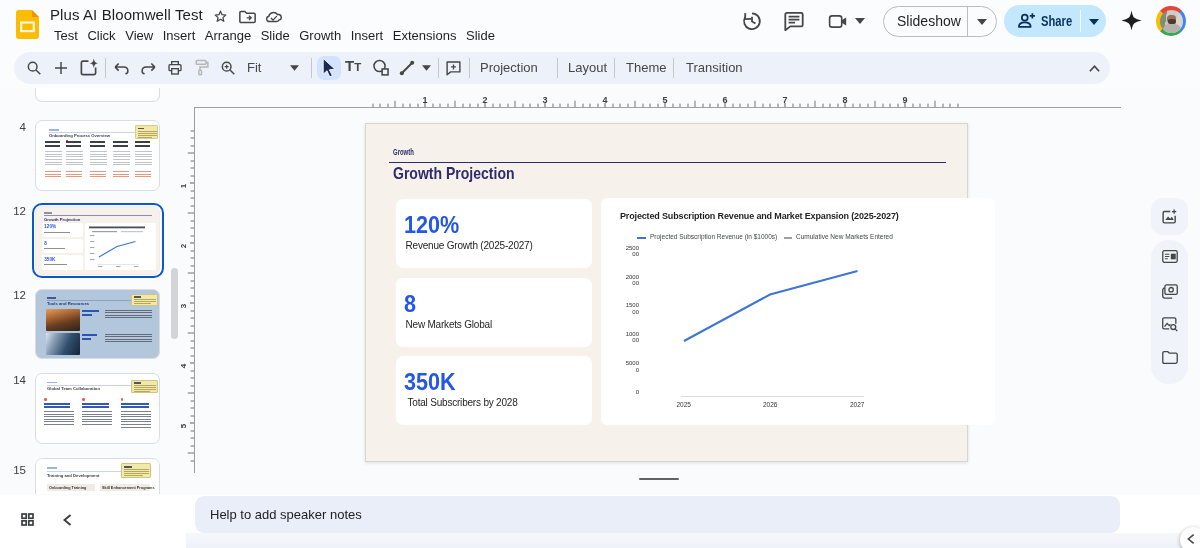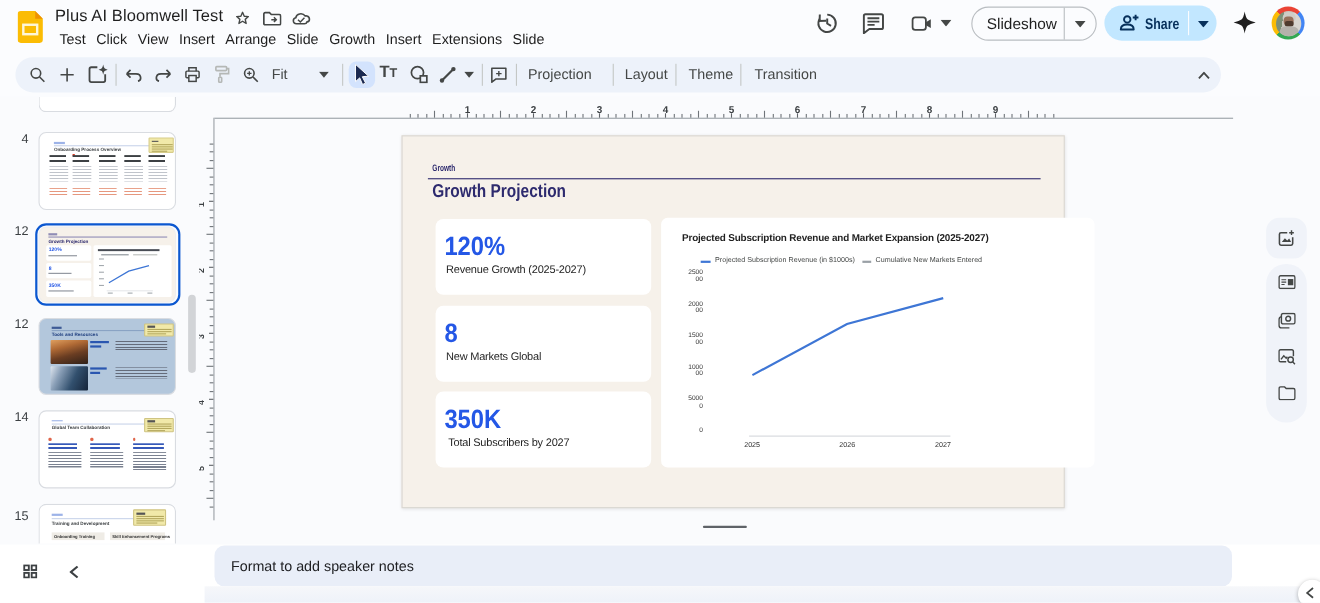--- a/index.html
+++ b/index.html
@@ -357,21 +357,21 @@
     <div class="abs" style="left:30px;top:74.5px;width:196px;height:69px;background:#fff;border-radius:7px;">
       <div class="abs bignum">120%</div>
       <div class="abs cardlbl">Revenue Growth (2025-2027)</div>
     </div>
     <div class="abs" style="left:30px;top:154px;width:196px;height:69px;background:#fff;border-radius:7px;">
       <div class="abs bignum">8</div>
       <div class="abs cardlbl">New Markets Global</div>
     </div>
     <div class="abs" style="left:30px;top:232px;width:196px;height:69px;background:#fff;border-radius:7px;">
       <div class="abs bignum">350K</div>
-      <div class="abs cardlbl" style="left:11.5px;">Total Subscribers by 2027</div>
+      <div class="abs cardlbl" style="left:11.5px;">Total Subscribers by 2028</div>
     </div>
 
     <div class="abs" style="left:235px;top:74px;width:394px;height:227px;background:#fff;border-radius:6px;">
       <div class="abs" style="left:19px;top:13px;font-size:9px;font-weight:bold;color:#1f1f1f;letter-spacing:-0.15px;">Projected Subscription Revenue and Market Expansion (2025-2027)</div>
 
       <div class="abs" style="left:36px;top:39px;width:9px;height:2px;background:#3e76d5;"></div>
       <div class="abs" style="left:49px;top:35px;font-size:6.5px;color:#444746;">Projected Subscription Revenue (in $1000s)</div>
       <div class="abs" style="left:183px;top:39px;width:8px;height:2px;background:#9aa0a6;"></div>
       <div class="abs" style="left:195px;top:35px;font-size:6.5px;color:#444746;">Cumulative New Markets Entered</div>
 
@@ -558,19 +558,19 @@
 <svg class="abs" style="left:21px;top:513px;" width="13" height="13" viewBox="0 0 13 13" fill="none" stroke="#3c4043" stroke-width="1.7">
     <rect x="1" y="1" width="4.2" height="4.2"></rect>
     <rect x="7.8" y="1" width="4.2" height="4.2"></rect>
     <rect x="1" y="7.8" width="4.2" height="4.2"></rect>
     <rect x="7.8" y="7.8" width="4.2" height="4.2"></rect>
   </svg>
 <svg class="abs" style="left:63px;top:514px;" width="9" height="12" viewBox="0 0 9 12" fill="none" stroke="#3c4043" stroke-width="2">
     <path d="M7.5 1 L1.5 6 L7.5 11"></path>
   </svg>
 <div id="notesbar">
-    <div>Format to add speaker notes</div>
+    <div>Help to add speaker notes</div>
   </div>
 <div id="bottomstrip"></div>
 <div class="abs" style="left:1180px;top:527px;width:26px;height:26px;border-radius:50%;background:#fff;box-shadow:0 1px 4px rgba(0,0,0,0.3);"></div>
 <svg class="abs" style="left:1187px;top:533px;" width="8" height="12" viewBox="0 0 9 12" fill="none" stroke="#444746" stroke-width="1.8">
     <path d="M7.5 1 L1.5 6 L7.5 11"></path>
   </svg>
 
 </body></html>

